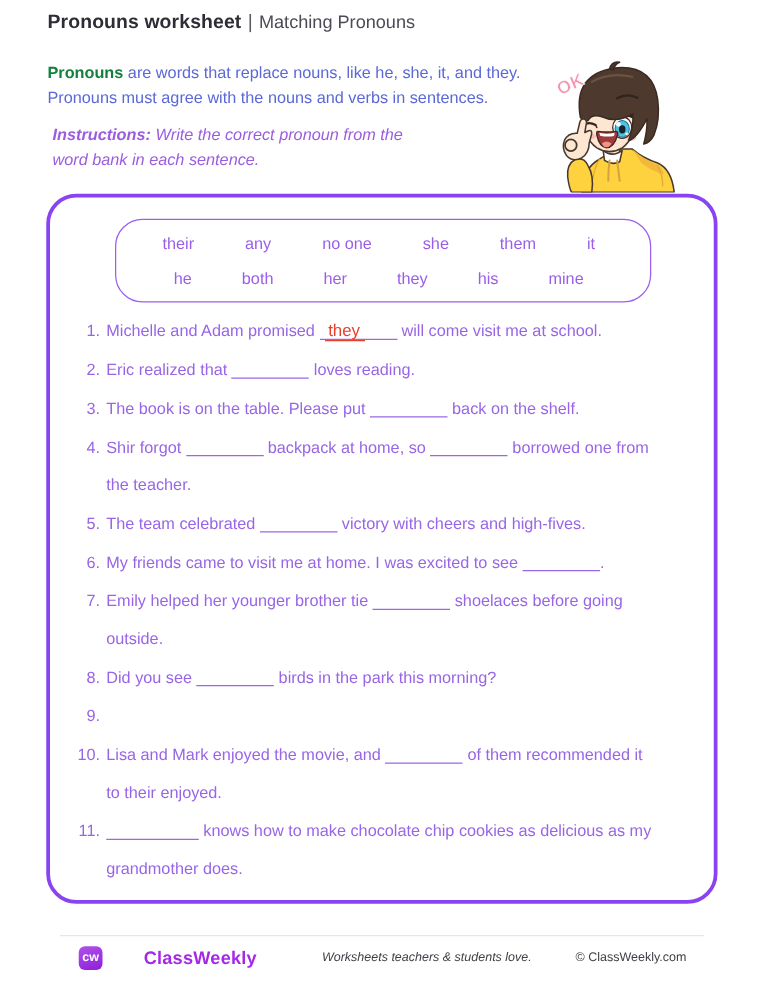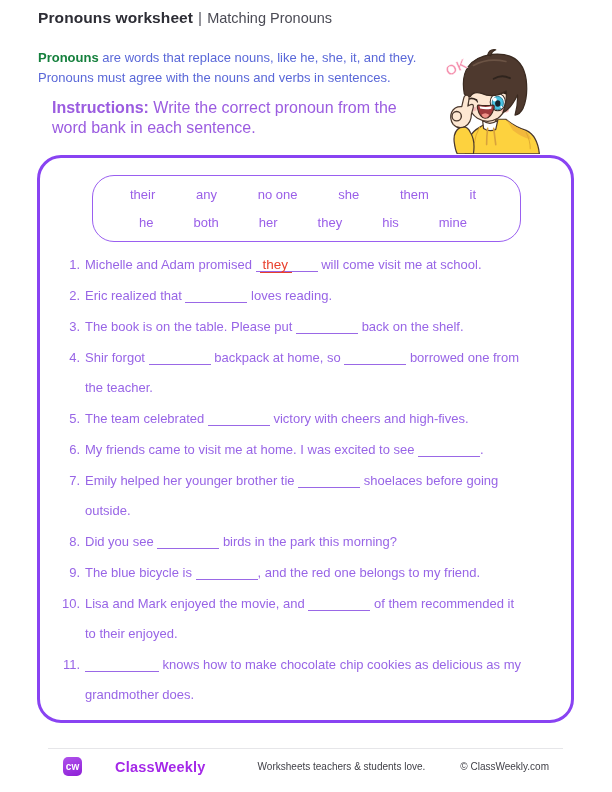--- a/index.html
+++ b/index.html
@@ -5,21 +5,21 @@
   html,body{margin:0;padding:0;background:#fff;}
   body{width:612px;height:792px;position:relative;font-family:"Liberation Sans",sans-serif;overflow:hidden;}
 
   .title{position:absolute;left:38px;top:9px;font-size:15.5px;color:#2d2d35;white-space:nowrap;}
   .title .t1{font-weight:bold;letter-spacing:.1px;}
   .title .tdiv{color:#5a5a64;margin:0 5px;font-weight:300;}
   .title .t2{font-size:14.5px;color:#4b4b55;}
 
   .intro{position:absolute;left:38px;top:48px;margin:0;font-size:13px;line-height:19.5px;color:#5a68d8;}
   .intro b{font-weight:bold;color:#15803d;}
-  .instructions{position:absolute;left:52px;top:98px;margin:0;font-size:16px;line-height:19.5px;color:#9b5ce0;}
+  .instructions{position:absolute;left:42px;top:98px;margin:0;font-size:13px;line-height:19.5px;color:#9b5ce0;font-style:italic;}
   .instructions b{font-weight:bold;}
 
   .mascot{position:absolute;left:443px;top:47px;width:142px;height:107px;}
 
   .frame{position:absolute;left:37px;top:155px;width:531px;height:562px;border:3px solid #8943f2;border-radius:24px;}
 
   .wordbank{position:absolute;left:52px;top:17px;width:427px;height:56px;border:1.5px solid #9a5ff0;border-radius:22px;
             display:flex;flex-direction:column;justify-content:space-around;padding:4px 0 5px;
             font-size:13px;color:#9a5fe8;}
   .wb-row{display:flex;justify-content:space-between;}
@@ -33,21 +33,21 @@
   .blank{display:inline-block;height:15px;border-bottom:1.4px solid #9a68e6;vertical-align:-3px;position:relative;}
   .answer{position:absolute;left:4px;bottom:-1.5px;color:#e8402d;font-size:13.5px;line-height:14px;
           border-bottom:1.6px solid #e8402d;padding:0 4px 0 3px;white-space:nowrap;}
 
   .footer-divider{position:absolute;left:48px;right:49px;top:748px;height:1px;background:#e6e6e9;}
   .footer-row{position:absolute;left:0;top:757px;width:100%;display:flex;justify-content:center;align-items:center;gap:26px;}
   .logo{width:19px;height:19px;border-radius:5px;background:linear-gradient(160deg,#b052ec,#8d1fd6);
         color:#fff;font-weight:bold;font-size:10px;display:flex;align-items:center;justify-content:center;
         margin-right:7px;}
   .brand{font-size:14.5px;font-weight:bold;color:#a428e8;margin-right:26px;letter-spacing:.2px;}
-  .tagline{font-size:10px;color:#3f3f46;margin-right:9px;}
+  .tagline{font-size:10px;color:#3f3f46;margin-right:9px;font-style:italic;}
   .copy{font-size:10px;color:#3f3f46;}
 </style>
 </head>
 <body>
 
 <div class="title">
   <span class="t1">Pronouns worksheet</span><span class="tdiv">|</span><span class="t2">Matching Pronouns</span>
 </div>
 
 <p class="intro"><b>Pronouns</b><span> are words that replace nouns, like he, she, it, and they.</span><br><span>Pronouns must agree with the nouns and verbs in sentences.</span></p>
@@ -153,21 +153,20 @@
       <div class="item">
         <span class="num">7.</span>
         <div class="sent"><span>Emily helped her younger brother tie </span><span class="blank" style="width: 62px;"></span><span> shoelaces before going</span><br><span>outside.</span></div>
       </div>
       <div class="item">
         <span class="num">8.</span>
         <div class="sent"><span>Did you see </span><span class="blank" style="width: 62px;"></span><span> birds in the park this morning?</span></div>
       </div>
       <div class="item">
         <span class="num">9.</span>
-        <div class="sent"><span>The blue bicycle is </span><span class="blank" style="width: 62px;"></span><span>, and the red one belongs to my friend.</span></div>
       </div>
       <div class="item">
         <span class="num">10.</span>
         <div class="sent"><span>Lisa and Mark enjoyed the movie, and </span><span class="blank" style="width: 62px;"></span><span> of them recommended it</span><br><span>to their enjoyed.</span></div>
       </div>
       <div class="item">
         <span class="num">11.</span>
         <div class="sent"><span class="blank" style="width: 74px;"></span><span> knows how to make chocolate chip cookies as delicious as my</span><br><span>grandmother does.</span></div>
       </div>
     </div>

